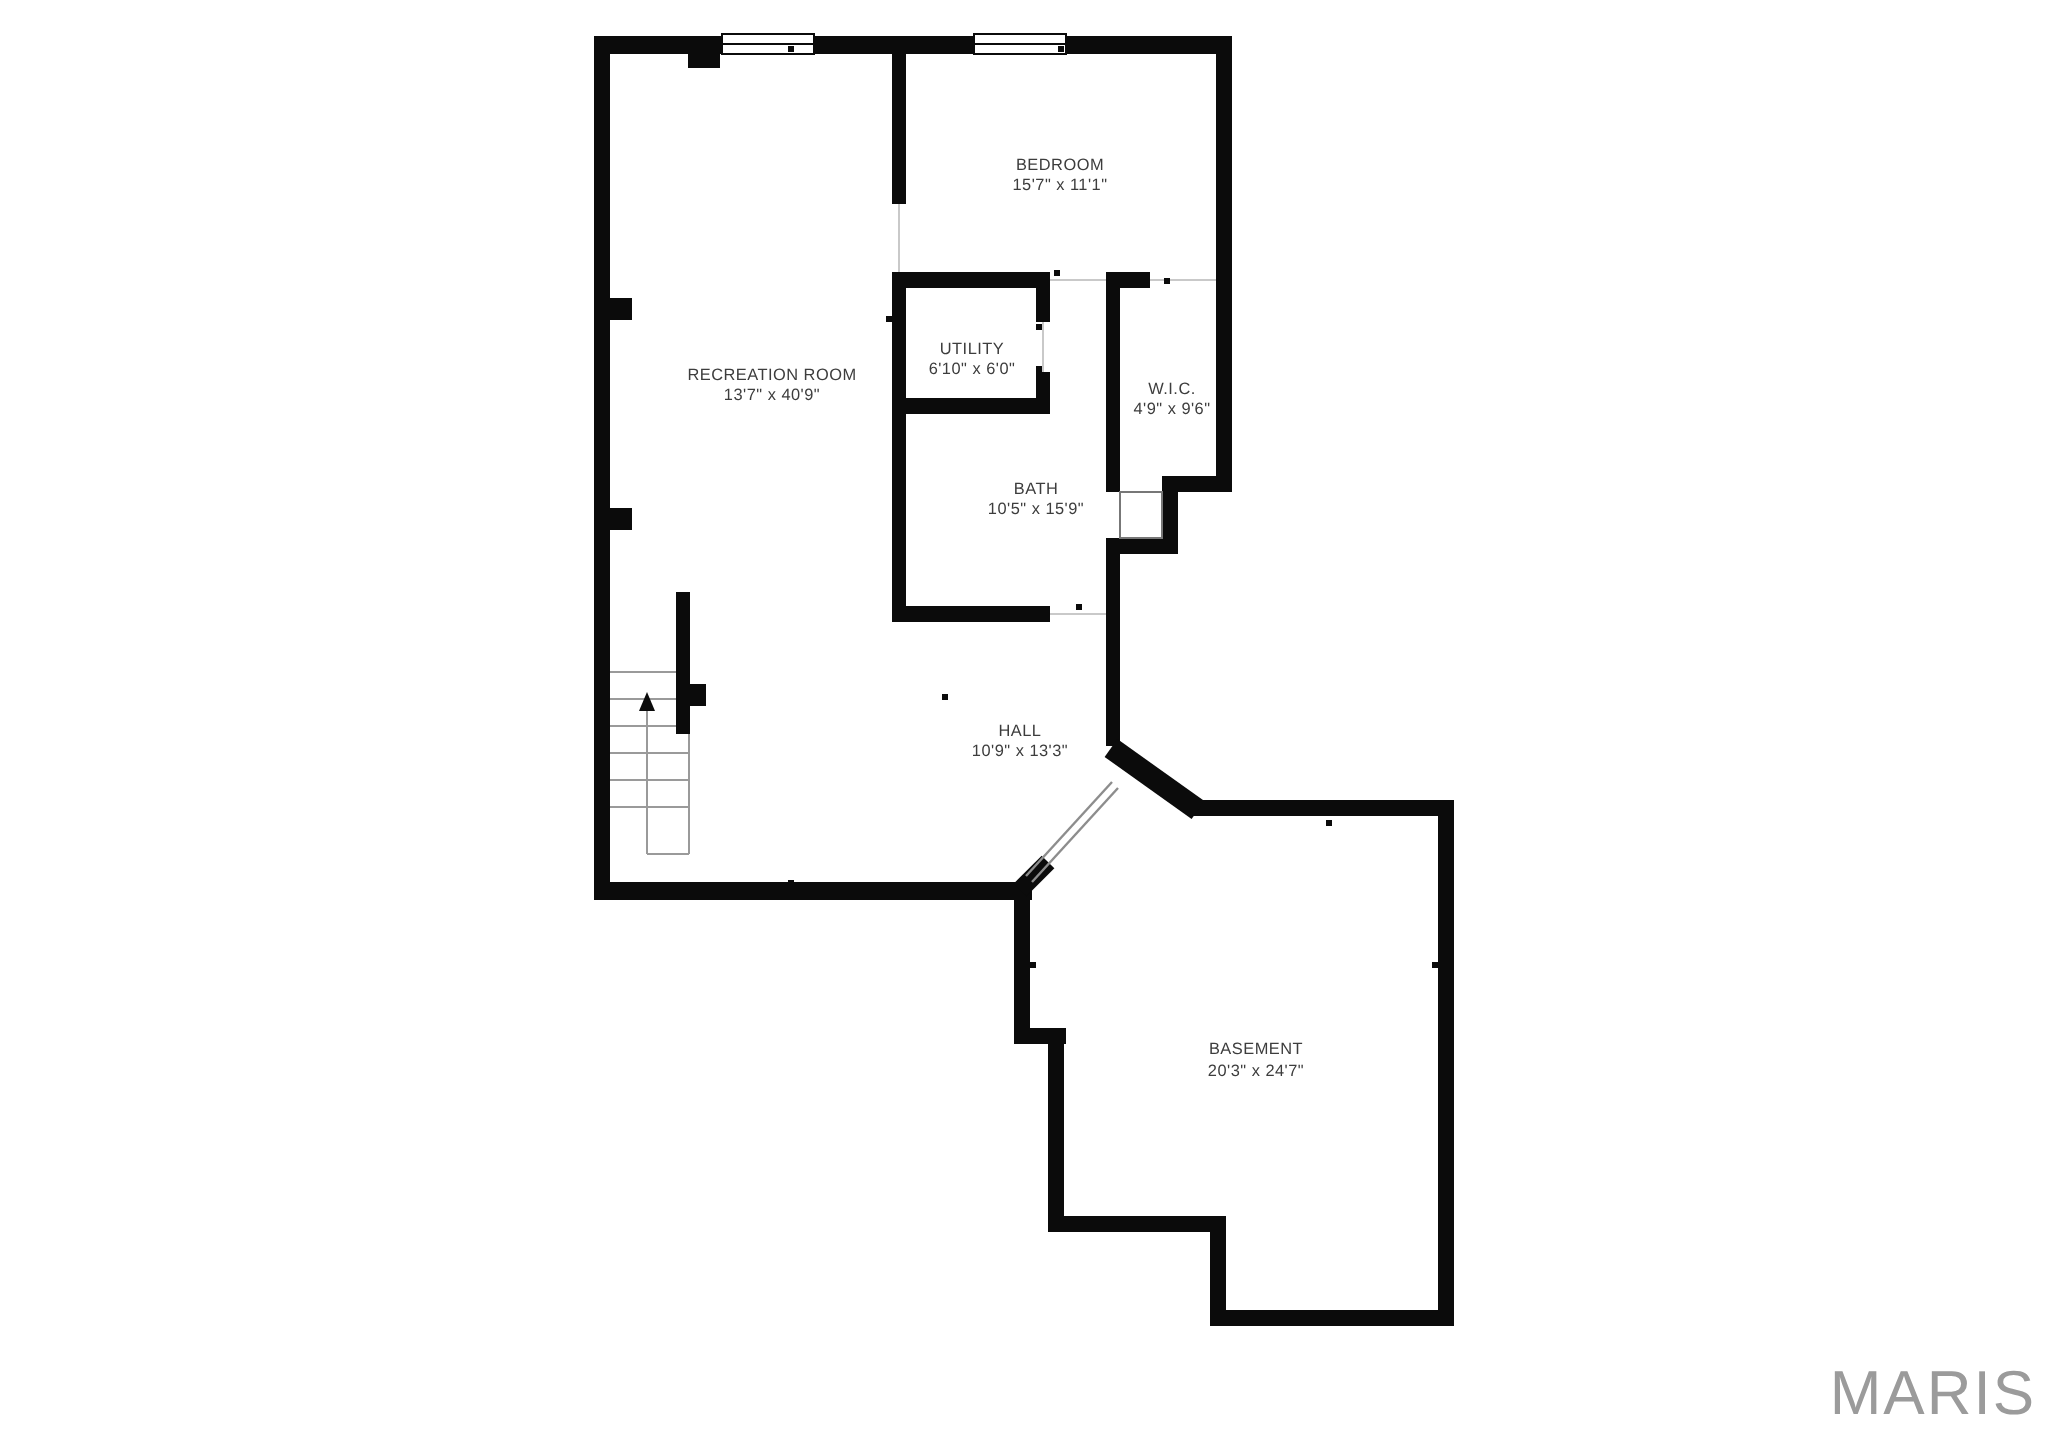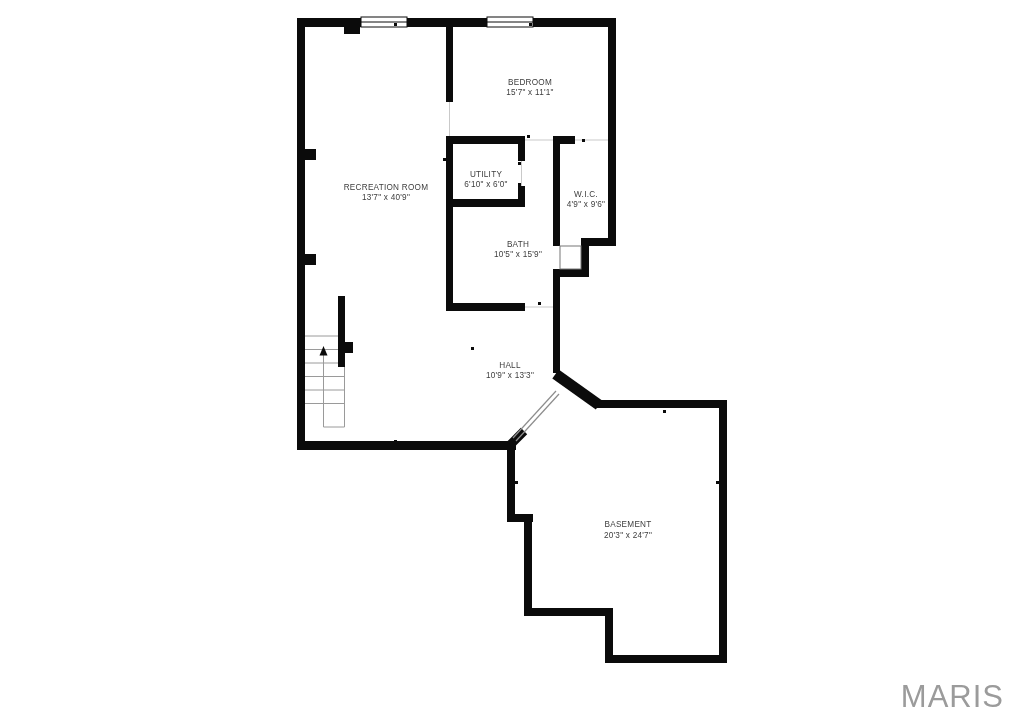--- a/index.html
+++ b/index.html
@@ -21,21 +21,21 @@
   svg .arrow{fill:var(--wall,#0b0b0b);}
   svg text.room-name, svg text.room-dims{
     fill:var(--label,#3d3d3d);
     font-size:8.2px;
     letter-spacing:0.25px;
     text-anchor:middle;
     font-family:"Liberation Sans", sans-serif;
   }
   .watermark{
     position:absolute;
-    right:20px;bottom:8px;
+    right:6px;bottom:8px;
     font-size:31px;
     letter-spacing:1px;
     color:var(--watermark,#9b9b9b);
     font-family:"Liberation Sans", sans-serif;
   }
 </style>
 </head>
 <body>
 
 <div class="canvas">

